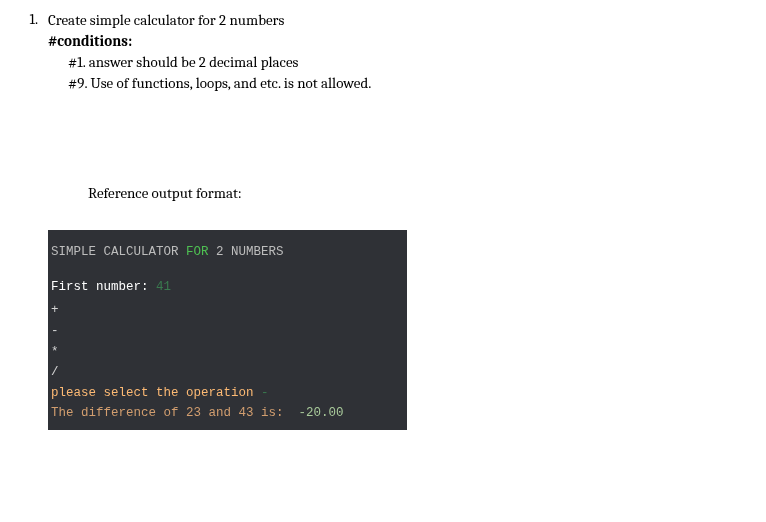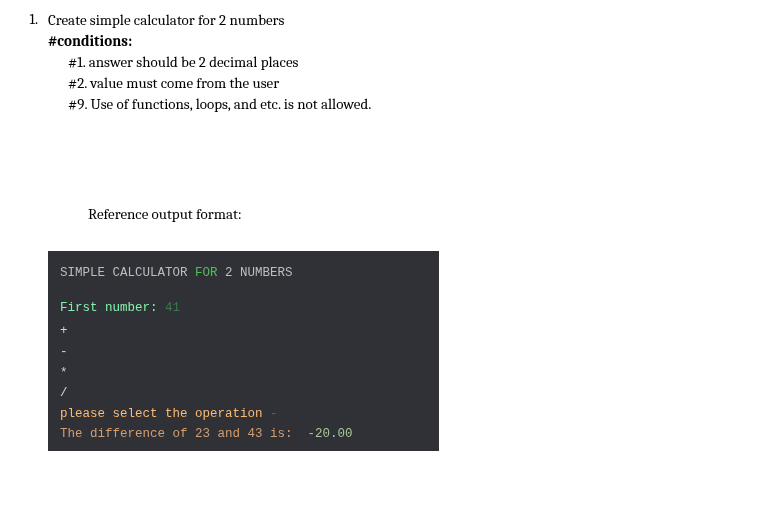--- a/index.html
+++ b/index.html
@@ -42,53 +42,52 @@
       padding-left: 20px;
     }
     .reference-label {
       font-size: 15px;
       margin-top: 90px;
       margin-bottom: 28px;
       margin-left: 40px;
     }
     .terminal {
       background: #2f3136;
-      width: 391px;
-      padding: 12px 10px 6px 12px;
+      width: 359px;
+      padding: 12px 10px 6px 3px;
       font-family: Consolas, 'Courier New', monospace;
       font-size: 12.5px;
       line-height: 1.65;
       color: #d4d4d4;
     }
     .term-title {
       color: #bdbdbd;
       margin-bottom: 14px;
     }
     .term-title .kw { color: #4ec052; }
     .term-line { white-space: pre; }
-    .term-label { color: #86efac; }
+    .term-label { color: #ffffff; }
     .term-value { color: #3a7a4f; }
     .term-op { color: #d4d4d4; }
     .term-select-label { color: #fdba74; }
     .term-select-op { color: #3a7a4f; }
     .term-result-label { color: #d29e6f; }
     .term-result-num { color: #a8c99a; }
     .gap { height: 3px; }
   </style>
 </head>
 <body>
 
 <div class="content">
   <div class="list-row">
     <div class="list-number">1.</div>
     <div class="list-body">
       <div class="line-main">Create simple calculator for 2 numbers</div>
       <div class="conditions-label">#conditions:</div>
       <div class="condition-item">#1. answer should be 2 decimal places</div>
-      <div class="condition-item">#2. value must come from the user</div>
       <div class="condition-item">#9. Use of functions, loops, and etc. is not allowed.</div>
       <div class="reference-label">Reference output format:</div>
 
       <div class="terminal">
         <div class="term-title"><span>SIMPLE CALCULATOR </span><span class="kw">FOR</span><span> 2 NUMBERS</span></div>
         <div class="term-line"><span class="term-label">First number: </span><span class="term-value">41</span></div>
         <div class="gap"></div>
         <div class="term-line term-op">+</div>
         <div class="term-line term-op">-</div>
         <div class="term-line term-op">*</div>

